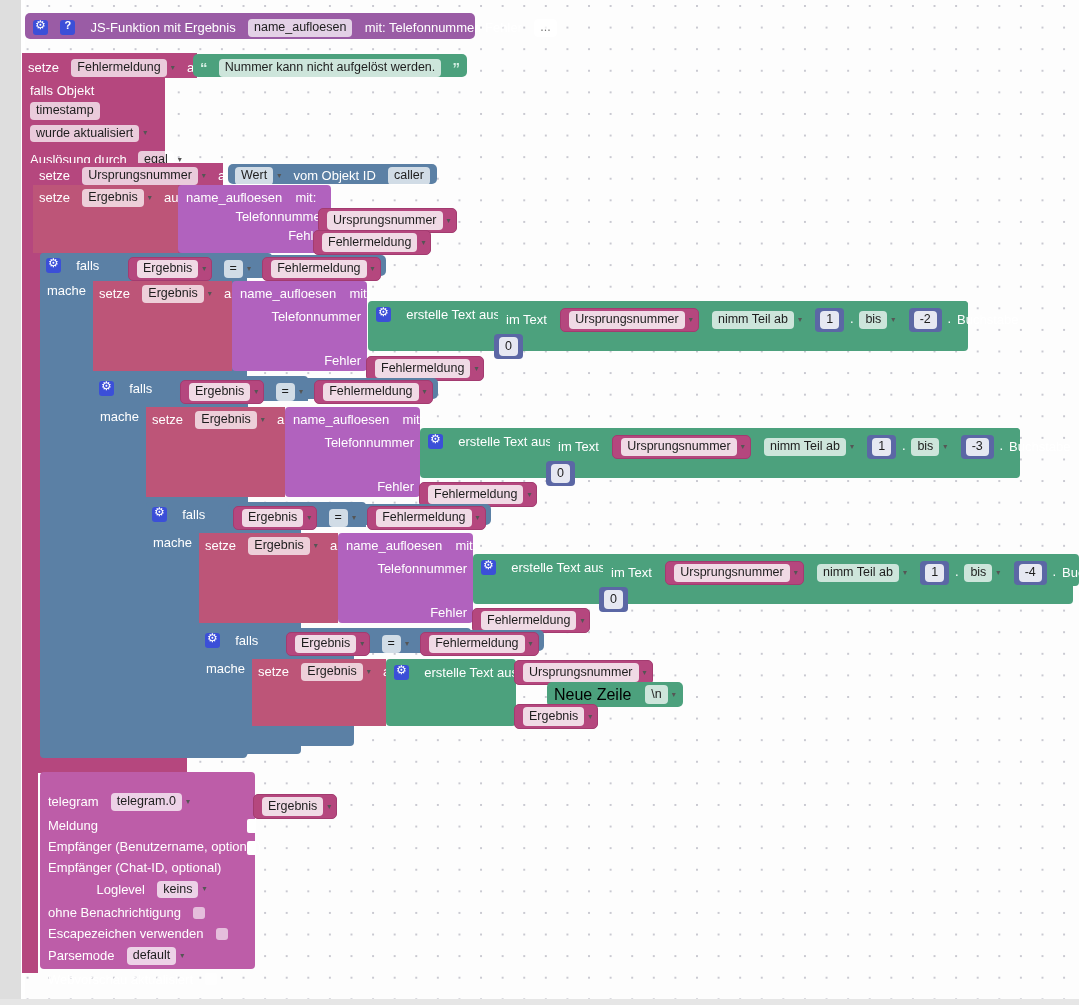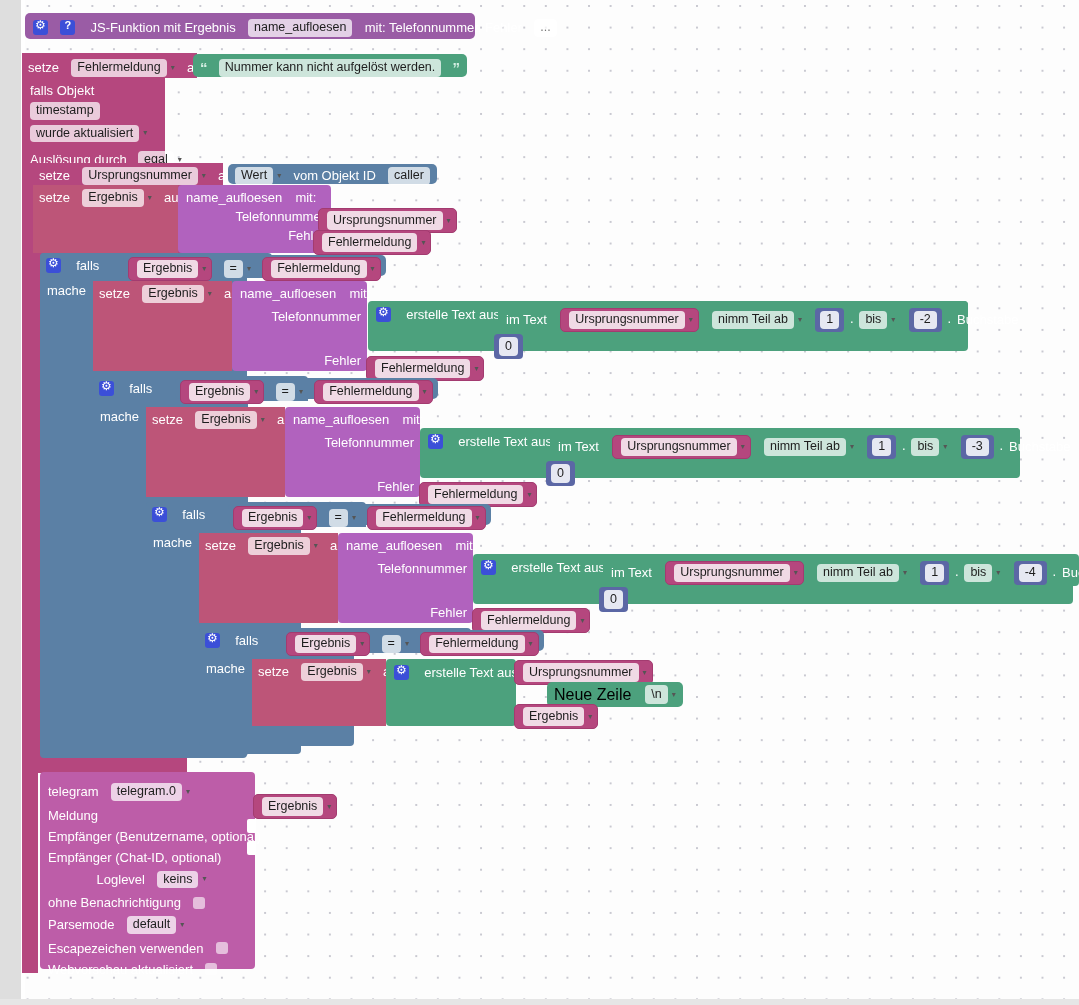--- a/index.html
+++ b/index.html
@@ -468,21 +468,21 @@
   </div>
   <div class="txtpill" style="position:absolute; left:514px; top:682px;margin-left:33px;">
     <span class="label">Neue Zeile</span>
     <span style="display:inline-block;width:5px"></span>
     <span class="field">\n</span><span class="caret">▾</span>
   </div>
   <div class="varpill" style="position:absolute; left:514px; top:704px;">
     <span class="field">Ergebnis</span><span class="caret">▾</span>
   </div>
 
-  <div class="blk c-tele" style="left:40px; top:772px; width:215px; height:197px; border-radius:4px; padding:6px 0 0 8px;">
+  <div class="blk c-tele" style="left:40px; top:772px; width:215px; height:197px; border-radius:4px; padding:16px 0 0 8px;">
     <div style="padding-top:5px;">
       <span class="label">telegram</span>
       <span style="display:inline-block;width:5px"></span>
       <span class="field">telegram.0</span><span class="caret">▾</span>
     </div>
     <div style="padding-top:7px;">
       <span class="label">Meldung</span>
     </div>
     <div style="padding-top:7px;">
       <span class="label">Empfänger (Benutzername, optional)</span>
@@ -494,30 +494,30 @@
       <span class="label">Loglevel</span>
       <span style="display:inline-block;width:5px"></span>
       <span class="field">keins</span><span class="caret">▾</span>
     </div>
     <div style="padding-top:7px;">
       <span class="label">ohne Benachrichtigung</span>
       <span style="display:inline-block;width:5px"></span>
       <span class="checkbox"></span>
     </div>
     <div style="padding-top:7px;">
+      <span class="label">Escapezeichen verwenden</span>
+      <span style="display:inline-block;width:5px"></span>
+      <span class="checkbox"></span>
+    </div>
+    <div style="padding-top:7px;">
       <span class="label">Parsemode</span>
       <span style="display:inline-block;width:5px"></span>
       <span class="field">default</span><span class="caret">▾</span>
     </div>
     <div style="padding-top:7px;">
-      <span class="label">Escapezeichen verwenden</span>
-      <span style="display:inline-block;width:5px"></span>
-      <span class="checkbox"></span>
-    </div>
-    <div style="padding-top:7px;">
       <span class="label">Webvorschau aktualisiert</span>
       <span style="display:inline-block;width:5px"></span>
       <span class="checkbox"></span>
     </div>
   </div>
   <div class="varpill" style="position:absolute; left:253px; top:794px;">
     <span class="field">Ergebnis</span><span class="caret">▾</span>
   </div>
 
   <div class="blk" style="left:247px; top:819px; width:9px; height:14px; background:#ffffff; border-radius:2px 0 0 2px;"></div>

